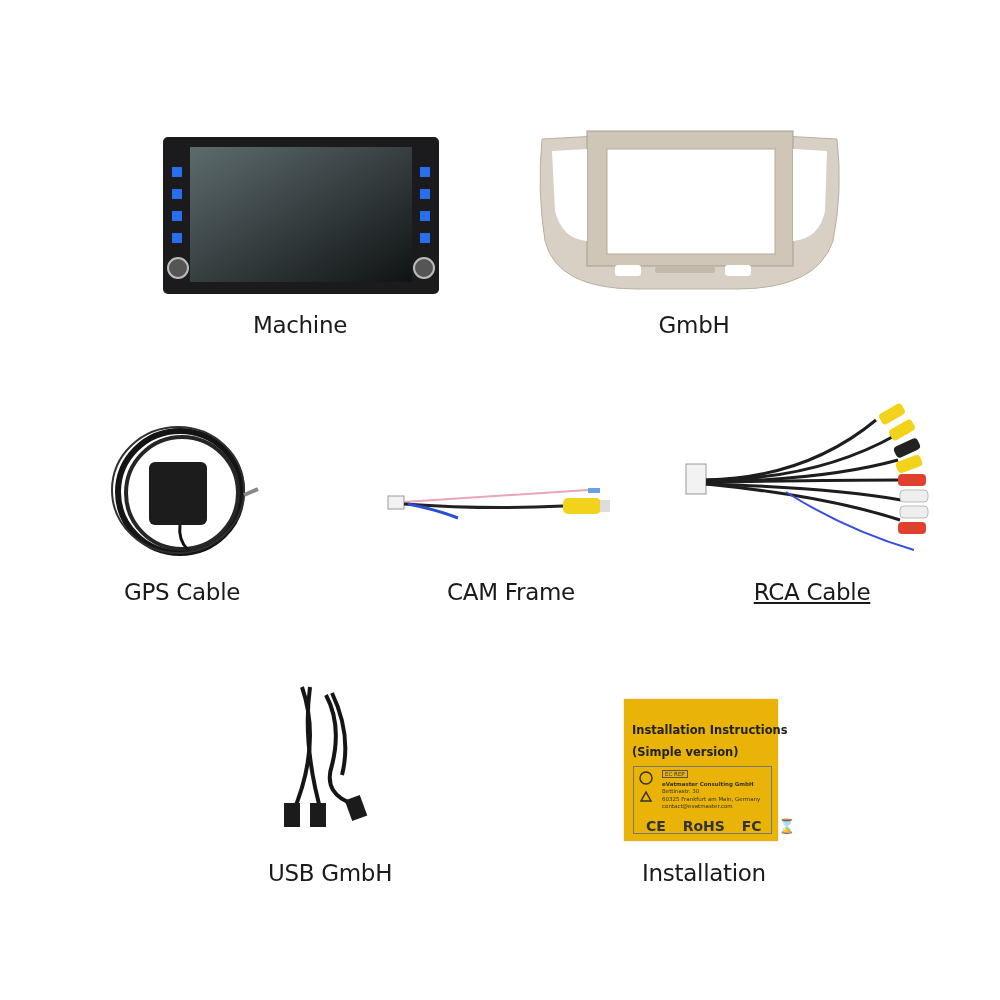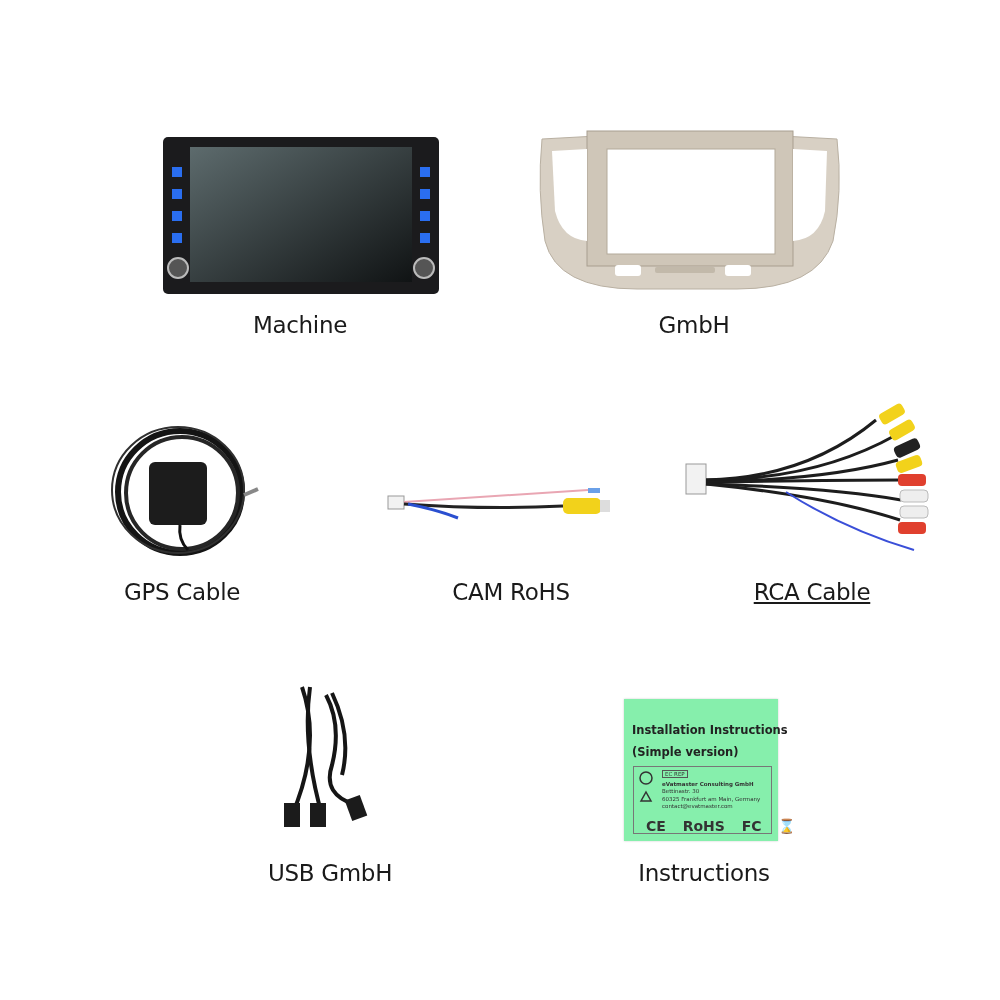--- a/index.html
+++ b/index.html
@@ -1,20 +1,20 @@
 <!DOCTYPE html>
 <html><head>
 <meta charset="utf-8">
 <style>
   html, body { margin:0; padding:0; background:#ffffff; }
   body { width:1000px; height:1000px; position:relative; overflow:hidden; font-family:"DejaVu Sans", sans-serif; }
   .item { position:absolute; }
   .label { position:absolute; font-size:23px; color:#1a1a1a; text-align:center; white-space:nowrap; letter-spacing:-0.3px; }
   svg { position:absolute; overflow:visible; }
-  .spec-card { position:absolute; left:624px; top:699px; width:154px; height:142px; background:#86efac; box-shadow:0 0 2px #ccc; }
+  .spec-card { position:absolute; left:624px; top:699px; width:154px; height:142px; background:#eab308; box-shadow:0 0 2px #ccc; }
   .spec-title { position:absolute; left:8px; top:24px; font-size:11.5px; font-weight:bold; color:#222; white-space:nowrap; }
   .spec-sub { position:absolute; left:8px; top:46px; font-size:11.5px; font-weight:bold; color:#222; white-space:nowrap; }
   .spec-box { position:absolute; left:9px; top:67px; width:137px; height:66px; border:1px solid #777; }
   .spec-line { position:absolute; left:28px; font-size:5.5px; color:#333; white-space:nowrap; }
   .ecrep { position:absolute; left:28px; top:3px; font-size:5.5px; border:1px solid #555; padding:0 2px; color:#333; }
   .marks { position:absolute; left:12px; top:51px; font-size:14px; color:#333; font-weight:bold; word-spacing:12px; white-space:nowrap; }
 </style>
 </head>
 <body>
 
@@ -75,21 +75,21 @@
   <svg width="226" height="36">
     <rect x="0" y="8" width="16" height="13" fill="#f2f2f2" stroke="#999"></rect>
     <path d="M16,14 Q80,10 200,2" stroke="#e9a6b3" stroke-width="2" fill="none"></path>
     <path d="M16,16 Q100,22 175,18" stroke="#222" stroke-width="3" fill="none"></path>
     <path d="M20,16 Q50,22 70,30" stroke="#2a4fd0" stroke-width="3" fill="none"></path>
     <rect x="175" y="10" width="38" height="16" rx="5" fill="#f2d21b"></rect>
     <rect x="212" y="12" width="10" height="12" fill="#dddddd"></rect>
     <rect x="200" y="0" width="12" height="5" fill="#6aa0e8"></rect>
   </svg>
 </div>
-<div class="label" style="left:411px;top:579px;width:200px;">CAM RoHS</div>
+<div class="label" style="left:411px;top:579px;width:200px;">CAM Frame</div>
 
 <div class="item" style="left:686px;top:400px;width:252px;height:158px;">
   <svg width="252" height="158">
     <rect x="0" y="64" width="20" height="30" fill="#f2f2f2" stroke="#999"></rect>
     <g stroke="#1d1d1d" stroke-width="3" fill="none">
       <path d="M20,80 Q120,78 190,20"></path>
         <path d="M20,80 Q130,80 210,35"></path>
         <path d="M20,82 Q140,80 212,60"></path>
       <path d="M20,82 Q150,80 215,80"></path>
         <path d="M20,84 Q150,88 215,100"></path>
@@ -136,13 +136,13 @@
     <span class="spec-line" style="top:14px;font-weight:bold;">eVatmaster Consulting GmbH</span>
     <span class="spec-line" style="top:21px;">Bettinastr. 30</span>
     <svg width="14" height="14" style="left:5px;top:24px;">
         <path d="M7,1 L12,10 L2,10 Z" fill="none" stroke="#333" stroke-width="1.5"></path>
       </svg>
     <span class="spec-line" style="top:29px;">60325 Frankfurt am Main, Germany</span>
     <span class="spec-line" style="top:36px;">contact@evatmaster.com</span>
     <span class="marks">CE RoHS FC ⌛</span>
   </div>
 </div>
-<div class="label" style="left:604px;top:860px;width:200px;">Instructions</div>
+<div class="label" style="left:604px;top:860px;width:200px;">Installation</div>
 
 </body></html>

